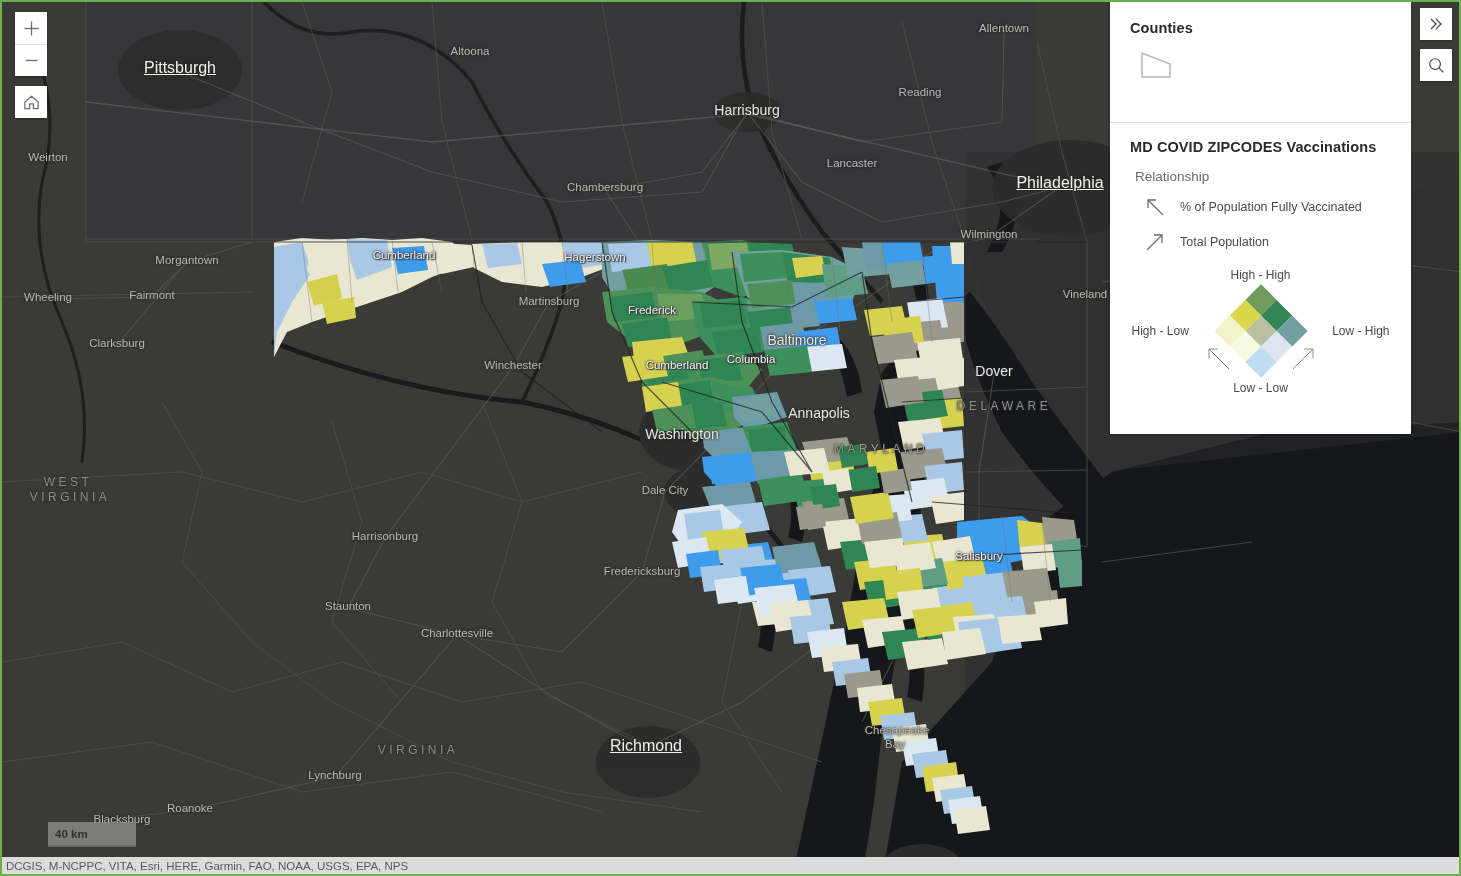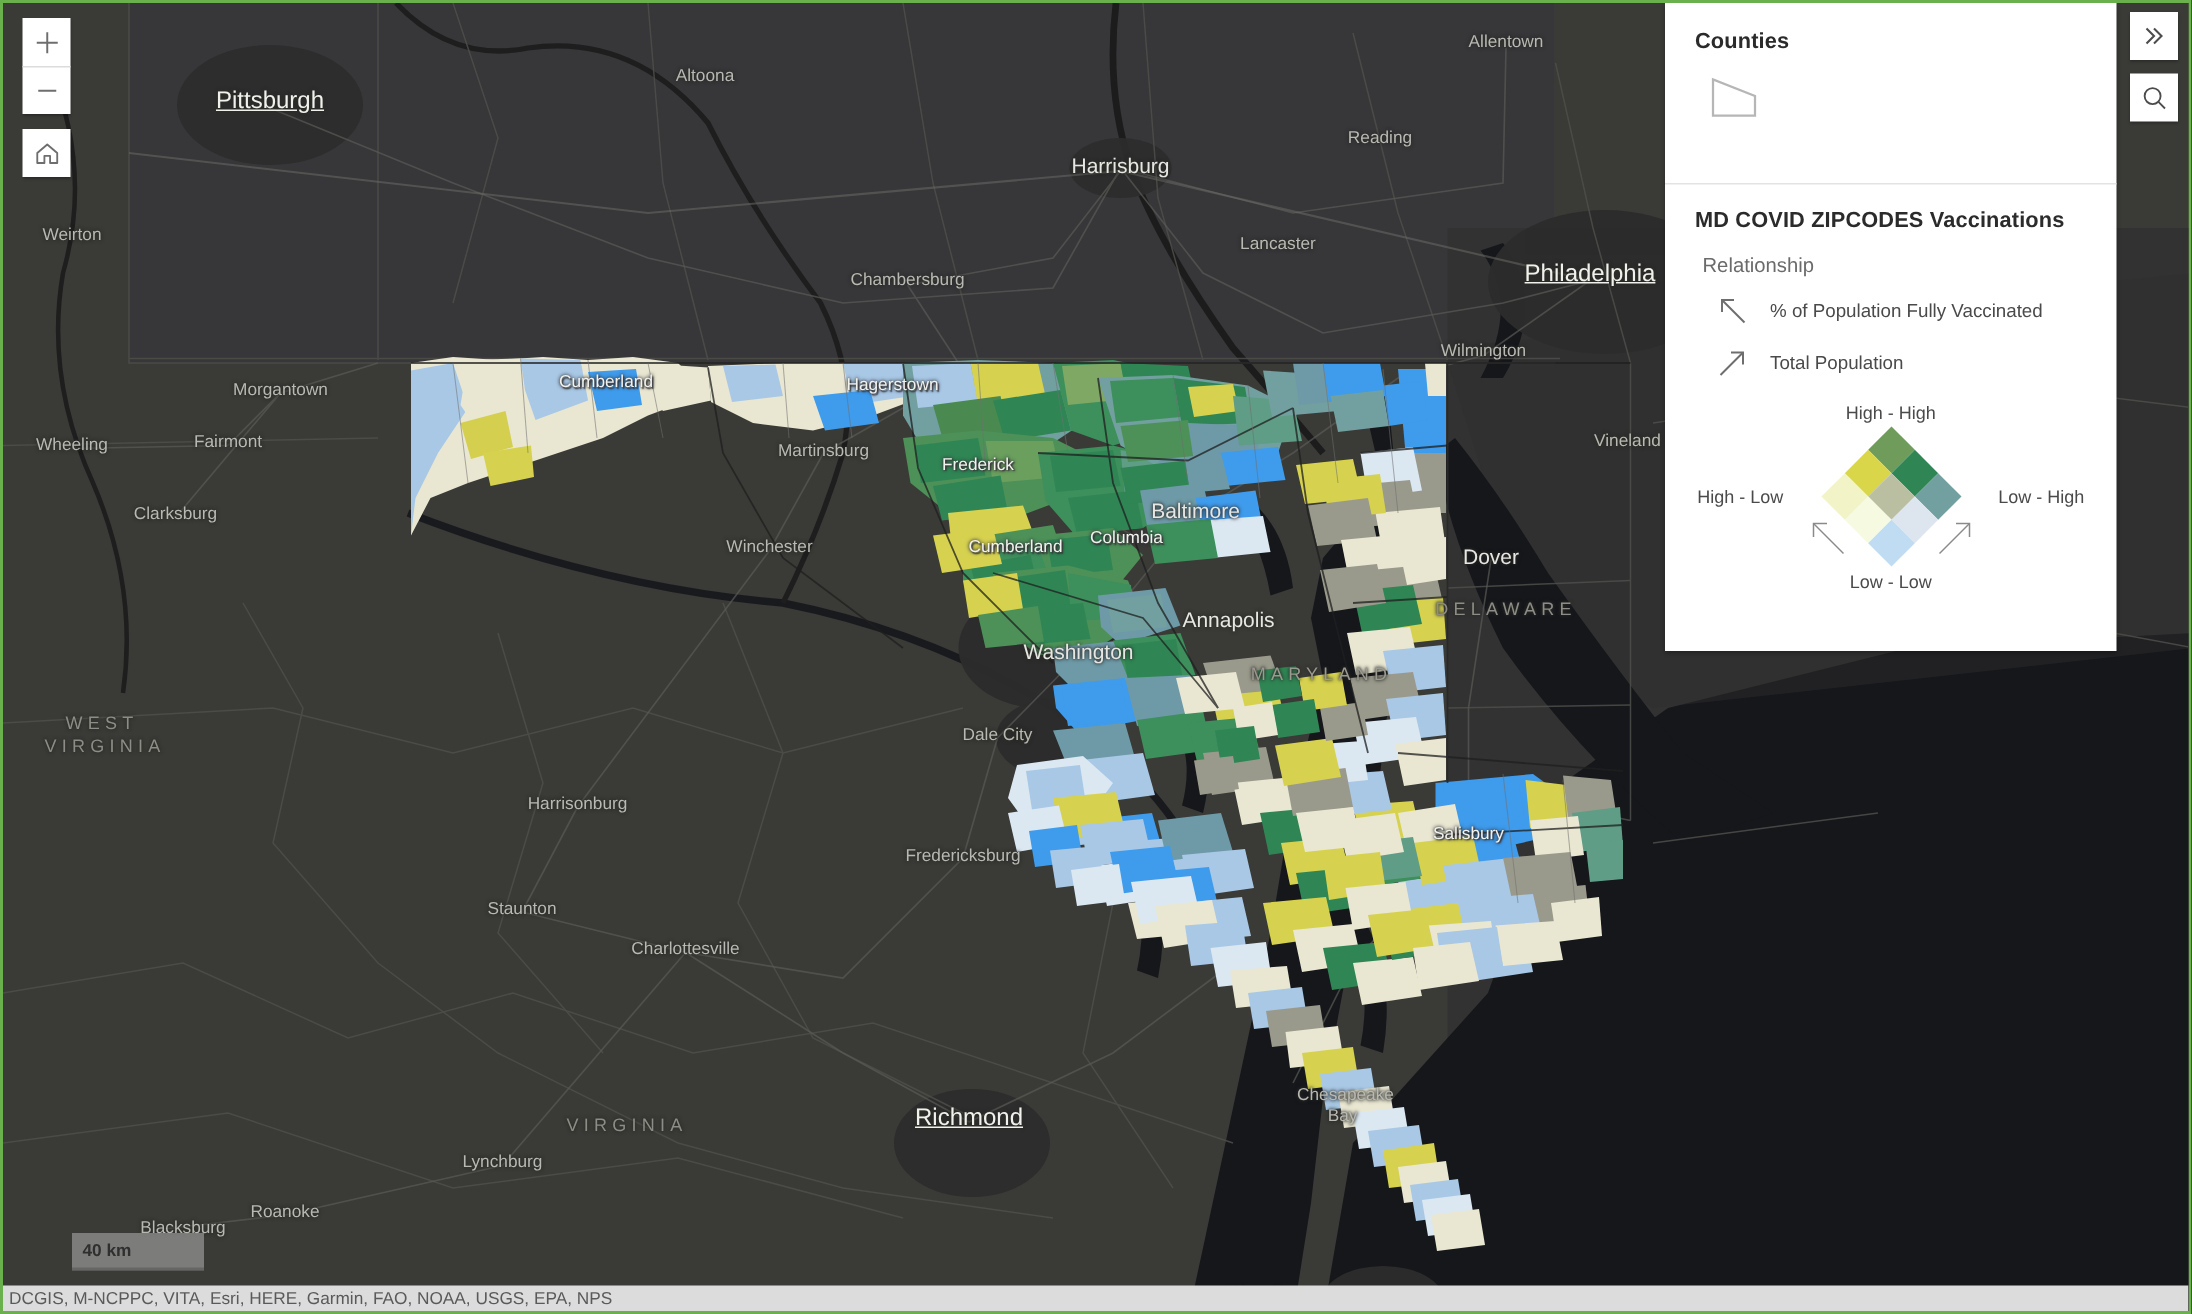--- a/index.html
+++ b/index.html
@@ -548,21 +548,21 @@
         <div class="map-label lbl-city" style="left: 115px; top: 341px;">Clarksburg</div>
         <div class="map-label lbl-onmap" style="left: 402px; top: 253px;">Cumberland</div>
         <div class="map-label lbl-onmap" style="left: 593px; top: 255px;">Hagerstown</div>
         <div class="map-label lbl-city" style="left: 547px; top: 299px;">Martinsburg</div>
         <div class="map-label lbl-city" style="left: 511px; top: 363px;">Winchester</div>
         <div class="map-label lbl-onmap" style="left: 650px; top: 308px;">Frederick</div>
         <div class="map-label lbl-onmap" style="left: 675px; top: 363px;">Cumberland</div>
         <div class="map-label lbl-onmap" style="left: 749px; top: 357px;">Columbia</div>
         <div class="map-label lbl-major" style="left: 795px; top: 338px;">Baltimore</div>
         <div class="map-label lbl-major" style="left: 817px; top: 411px;">Annapolis</div>
-        <div class="map-label lbl-major" style="left: 717px; top: 432px;">Washington</div>
+        <div class="map-label lbl-major" style="left: 680px; top: 432px;">Washington</div>
         <div class="map-label lbl-state-md" style="left: 879px; top: 447px;">MARYLAND</div>
         <div class="map-label lbl-city" style="left: 663px; top: 488px;">Dale City</div>
         <div class="map-label lbl-onmap" style="left: 977px; top: 554px;">Salisbury</div>
         <div class="map-label lbl-state" style="left: 66px; top: 480px;">WEST</div>
         <div class="map-label lbl-state" style="left: 68px; top: 495px;">VIRGINIA</div>
         <div class="map-label lbl-city" style="left: 383px; top: 534px;">Harrisonburg</div>
         <div class="map-label lbl-city" style="left: 640px; top: 569px;">Fredericksburg</div>
         <div class="map-label lbl-city" style="left: 346px; top: 604px;">Staunton</div>
         <div class="map-label lbl-city" style="left: 455px; top: 631px;">Charlottesville</div>
         <div class="map-label lbl-state" style="left: 416px; top: 748px;">VIRGINIA</div>

